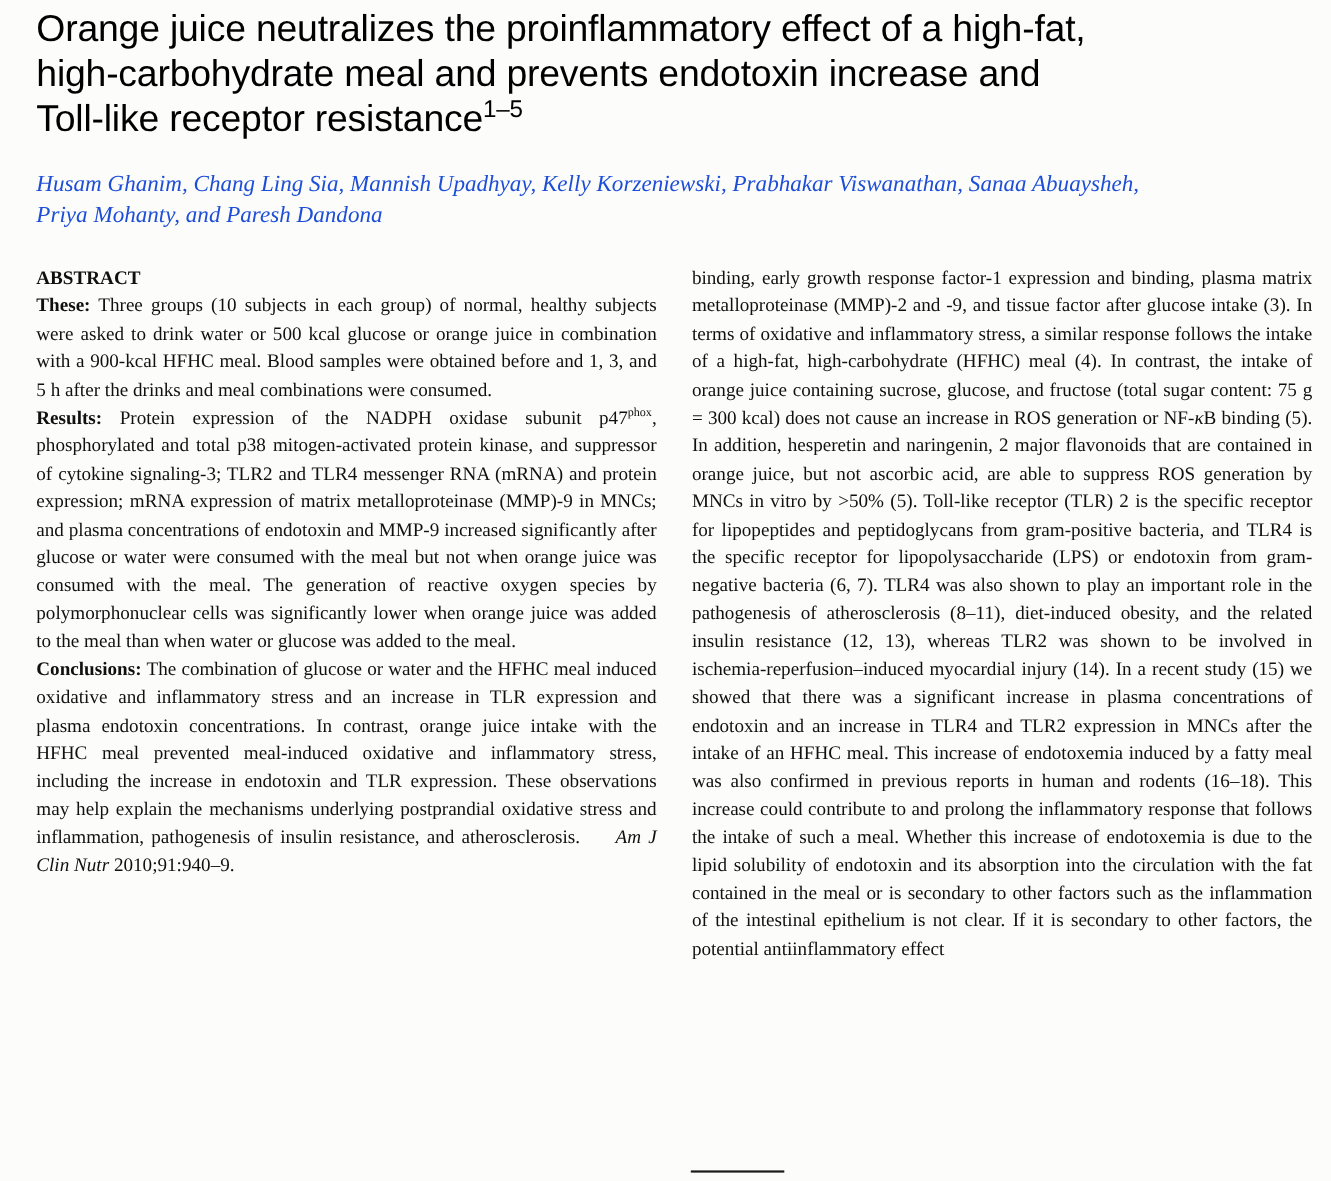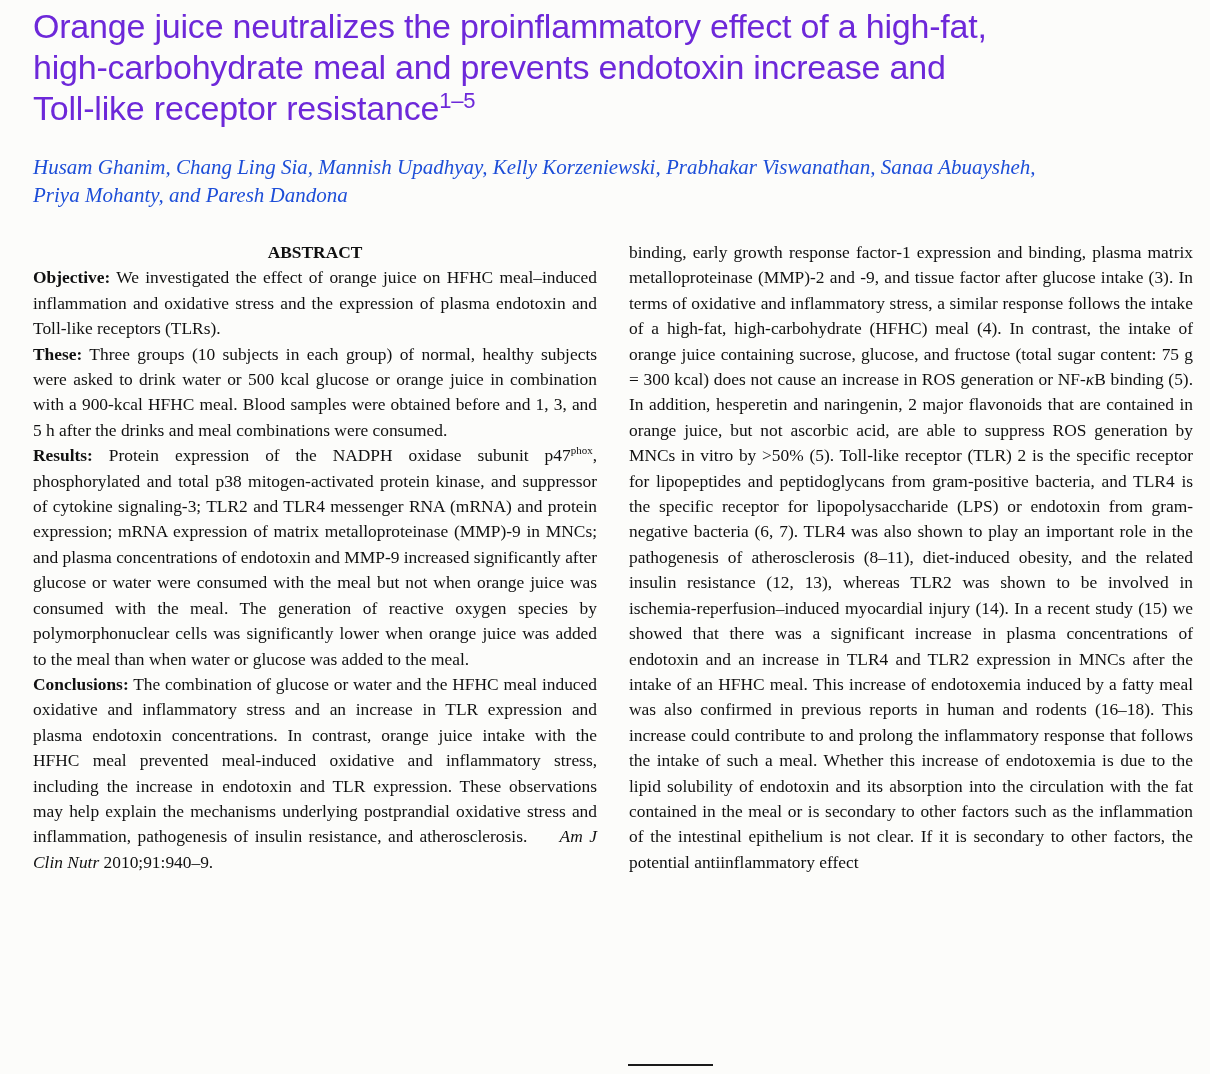--- a/index.html
+++ b/index.html
@@ -17,21 +17,21 @@
     overflow: hidden;
   }
   .title-block {
     position: absolute;
     left: 33px; top: 6px; width: 1160px;
     font-family: "Liberation Sans", sans-serif;
     font-size: 34px;
     line-height: 41px;
     font-weight: 400;
     letter-spacing: -0.2px;
-    color: #6d28d9;
+    color: #000000;
   }
   .title-line { white-space: nowrap; }
   .title-sup {
     font-size: 22px;
     vertical-align: super;
     line-height: 0;
   }
   .authors-block {
     position: absolute;
     left: 33px; top: 153px; width: 1165px;
@@ -53,21 +53,21 @@
     line-height: 25.4px;
     text-align: justify;
     text-justify: inter-word;
     color: #101010;
   }
   .col p { margin: 0; }
   .abstract-heading {
     font-weight: bold;
     font-size: 17.4px;
     line-height: 25.4px;
-    text-align: center;
+    text-align: left;
   }
   .sec-label { font-weight: bold; }
   .sup-small {
     font-size: 11px;
     vertical-align: super;
     line-height: 0;
   }
   .ital { font-style: italic; }
   .footnote-rule {
     position: absolute;
@@ -91,21 +91,20 @@
     <div>Husam Ghanim, Chang Ling Sia, Mannish Upadhyay, Kelly Korzeniewski, Prabhakar Viswanathan, Sanaa Abuaysheh,</div>
     <div>Priya Mohanty, and Paresh Dandona</div>
   </div>
 
   <div class="columns">
 
     <div class="col">
       <div class="abstract-heading">ABSTRACT</div>
 
 
-      <p><span class="sec-label">Objective:</span> <span>We investigated the effect of orange juice on HFHC meal–induced inflammation and oxidative stress and the expression of plasma endotoxin and Toll-like receptors (TLRs).</span></p>
 
       <p><span class="sec-label">These:</span> <span>Three groups (10 subjects in each group) of normal, healthy subjects were asked to drink water or 500 kcal glucose or orange juice in combination with a 900-kcal HFHC meal. Blood samples were obtained before and 1, 3, and 5 h after the drinks and meal combinations were consumed.</span></p>
 
       <p><span class="sec-label">Results:</span> <span>Protein expression of the NADPH oxidase subunit p47</span><span class="sup-small">phox</span><span>, phosphorylated and total p38 mitogen-activated protein kinase, and suppressor of cytokine signaling-3; TLR2 and TLR4 messenger RNA (mRNA) and protein expression; mRNA expression of matrix metalloproteinase (MMP)-9 in MNCs; and plasma concentrations of endotoxin and MMP-9 increased significantly after glucose or water were consumed with the meal but not when orange juice was consumed with the meal. The generation of reactive oxygen species by polymorphonuclear cells was significantly lower when orange juice was added to the meal than when water or glucose was added to the meal.</span></p>
 
       <p><span class="sec-label">Conclusions:</span> <span>The combination of glucose or water and the HFHC meal induced oxidative and inflammatory stress and an increase in TLR expression and plasma endotoxin concentrations. In contrast, orange juice intake with the HFHC meal prevented meal-induced oxidative and inflammatory stress, including the increase in endotoxin and TLR expression. These observations may help explain the mechanisms underlying postprandial oxidative stress and inflammation, pathogenesis of insulin resistance, and atherosclerosis.</span>&nbsp;&nbsp;&nbsp;&nbsp;&nbsp;<span class="ital">Am J Clin Nutr</span> <span>2010;91:940–9.</span></p>
     </div>
 
     <div class="col">
       <p><span>binding, early growth response factor-1 expression and binding, plasma matrix metalloproteinase (MMP)-2 and -9, and tissue factor after glucose intake (3). In terms of oxidative and inflammatory stress, a similar response follows the intake of a high-fat, high-carbohydrate (HFHC) meal (4). In contrast, the intake of orange juice containing sucrose, glucose, and fructose (total sugar content: 75 g = 300 kcal) does not cause an increase in ROS generation or NF-</span><span class="ital">κ</span><span>B binding (5). In addition, hesperetin and naringenin, 2 major flavonoids that are contained in orange juice, but not ascorbic acid, are able to suppress ROS generation by MNCs in vitro by &gt;50% (5). Toll-like receptor (TLR) 2 is the specific receptor for lipopeptides and peptidoglycans from gram-positive bacteria, and TLR4 is the specific receptor for lipopolysaccharide (LPS) or endotoxin from gram-negative bacteria (6, 7). TLR4 was also shown to play an important role in the pathogenesis of atherosclerosis (8–11), diet-induced obesity, and the related insulin resistance (12, 13), whereas TLR2 was shown to be involved in ischemia-reperfusion–induced myocardial injury (14). In a recent study (15) we showed that there was a significant increase in plasma concentrations of endotoxin and an increase in TLR4 and TLR2 expression in MNCs after the intake of an HFHC meal. This increase of endotoxemia induced by a fatty meal was also confirmed in previous reports in human and rodents (16–18). This increase could contribute to and prolong the inflammatory response that follows the intake of such a meal. Whether this increase of endotoxemia is due to the lipid solubility of endotoxin and its absorption into the circulation with the fat contained in the meal or is secondary to other factors such as the inflammation of the intestinal epithelium is not clear. If it is secondary to other factors, the potential antiinflammatory effect</span></p>

